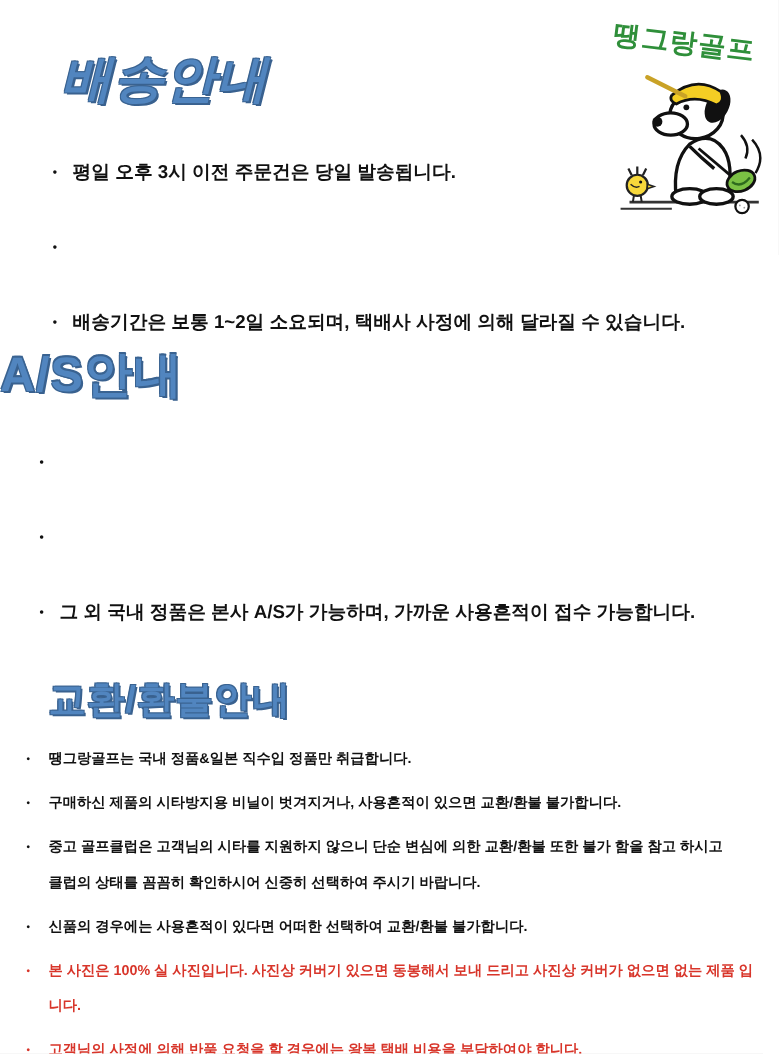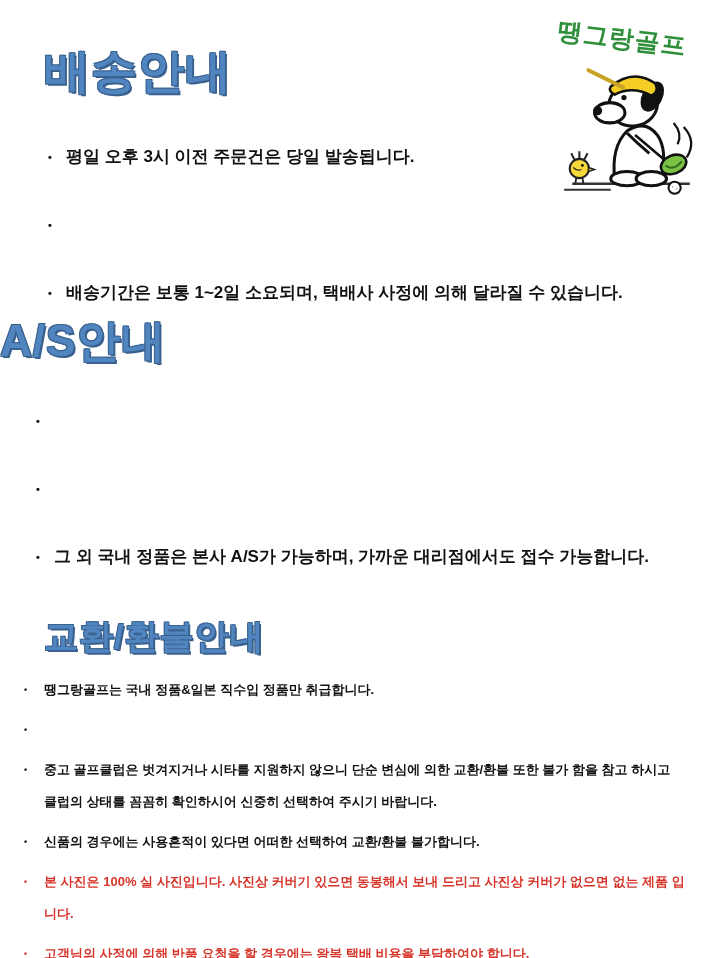--- a/index.html
+++ b/index.html
@@ -23,21 +23,21 @@
   }
   
   ul{ list-style:none; }
   .bullet-item{ display:flex; align-items:flex-start; font-weight:bold; }
   .bullet-item .marker{ flex:0 0 18px; text-align:left; }
   .bullet-item .text{ white-space:pre-wrap; }
   .bullet-item.red{ color:#d8352a; }
 
   
   #sec-shipping{ position:absolute; left:0; top:40px; width:100%; }
-  #sec-shipping .sec-title{ padding-left:44px; font-size:46px; line-height:62px; }
+  #sec-shipping .sec-title{ padding-left:56px; font-size:46px; line-height:62px;font-style:italic; }
   #sec-shipping ul{ margin-top:34px; padding-left:48px; padding-right:80px; }
   #sec-shipping .bullet-item{ font-size:17px; line-height:42px; margin-bottom:26px; }
   #sec-shipping .marker{ font-size:11px; line-height:42px; }
 
   
   #sec-as{ position:absolute; left:0; top:310px; width:100%; }
   #sec-as .sec-title{ font-size:44px; line-height:62px; }
   #sec-as ul{ margin-top:28px; padding-left:36px; padding-right:16px; }
   #sec-as .bullet-item{ font-size:17px; line-height:42px; margin-bottom:26px; }
   #sec-as .marker{ font-size:11px; line-height:42px; }
@@ -141,38 +141,39 @@
     <h1 class="sec-title">A/S안내</h1>
     <ul>
         <li class="bullet-item">
           <span class="marker">•</span>
         </li>
         <li class="bullet-item">
           <span class="marker">•</span>
         </li>
         <li class="bullet-item">
           <span class="marker">•</span>
-          <span class="text">그 외 국내 정품은 본사 A/S가 가능하며, 가까운 대리점에서도 접수 가능합니다.</span>
+          <span class="text">그 외 국내 정품은 본사 A/S가 가능하며, 가까운 사용흔적이 접수 가능합니다.</span>
         </li>
       </ul>
   </section>
 
   <section id="sec-exchange">
     <h1 class="sec-title">교환/환불안내</h1>
     <ul>
         <li class="bullet-item">
           <span class="marker">•</span>
           <span class="text">땡그랑골프는 국내 정품&amp;일본 직수입 정품만 취급합니다.</span>
         </li>
         <li class="bullet-item">
           <span class="marker">•</span>
+          <span class="text">구매하신 제품의 시타방지용 비닐이 벗겨지거나, 사용흔적이 있으면 교환/환불 불가합니다.</span>
         </li>
         <li class="bullet-item">
           <span class="marker">•</span>
-          <span class="text">중고 골프클럽은 벗겨지거나 시타를 지원하지 않으니 단순 변심에 의한 교환/환불 또한 불가 함을 참고 하시고
+          <span class="text">중고 골프클럽은 고객님의 시타를 지원하지 않으니 단순 변심에 의한 교환/환불 또한 불가 함을 참고 하시고
 클럽의 상태를 꼼꼼히 확인하시어 신중히 선택하여 주시기 바랍니다.</span>
         </li>
         <li class="bullet-item">
           <span class="marker">•</span>
           <span class="text">신품의 경우에는 사용흔적이 있다면 어떠한 선택하여 교환/환불 불가합니다.</span>
         </li>
         <li class="bullet-item red">
           <span class="marker">•</span>
           <span class="text">본 사진은 100% 실 사진입니다. 사진상 커버기 있으면 동봉해서 보내 드리고 사진상 커버가 없으면 없는 제품 입니다.</span>
         </li>

